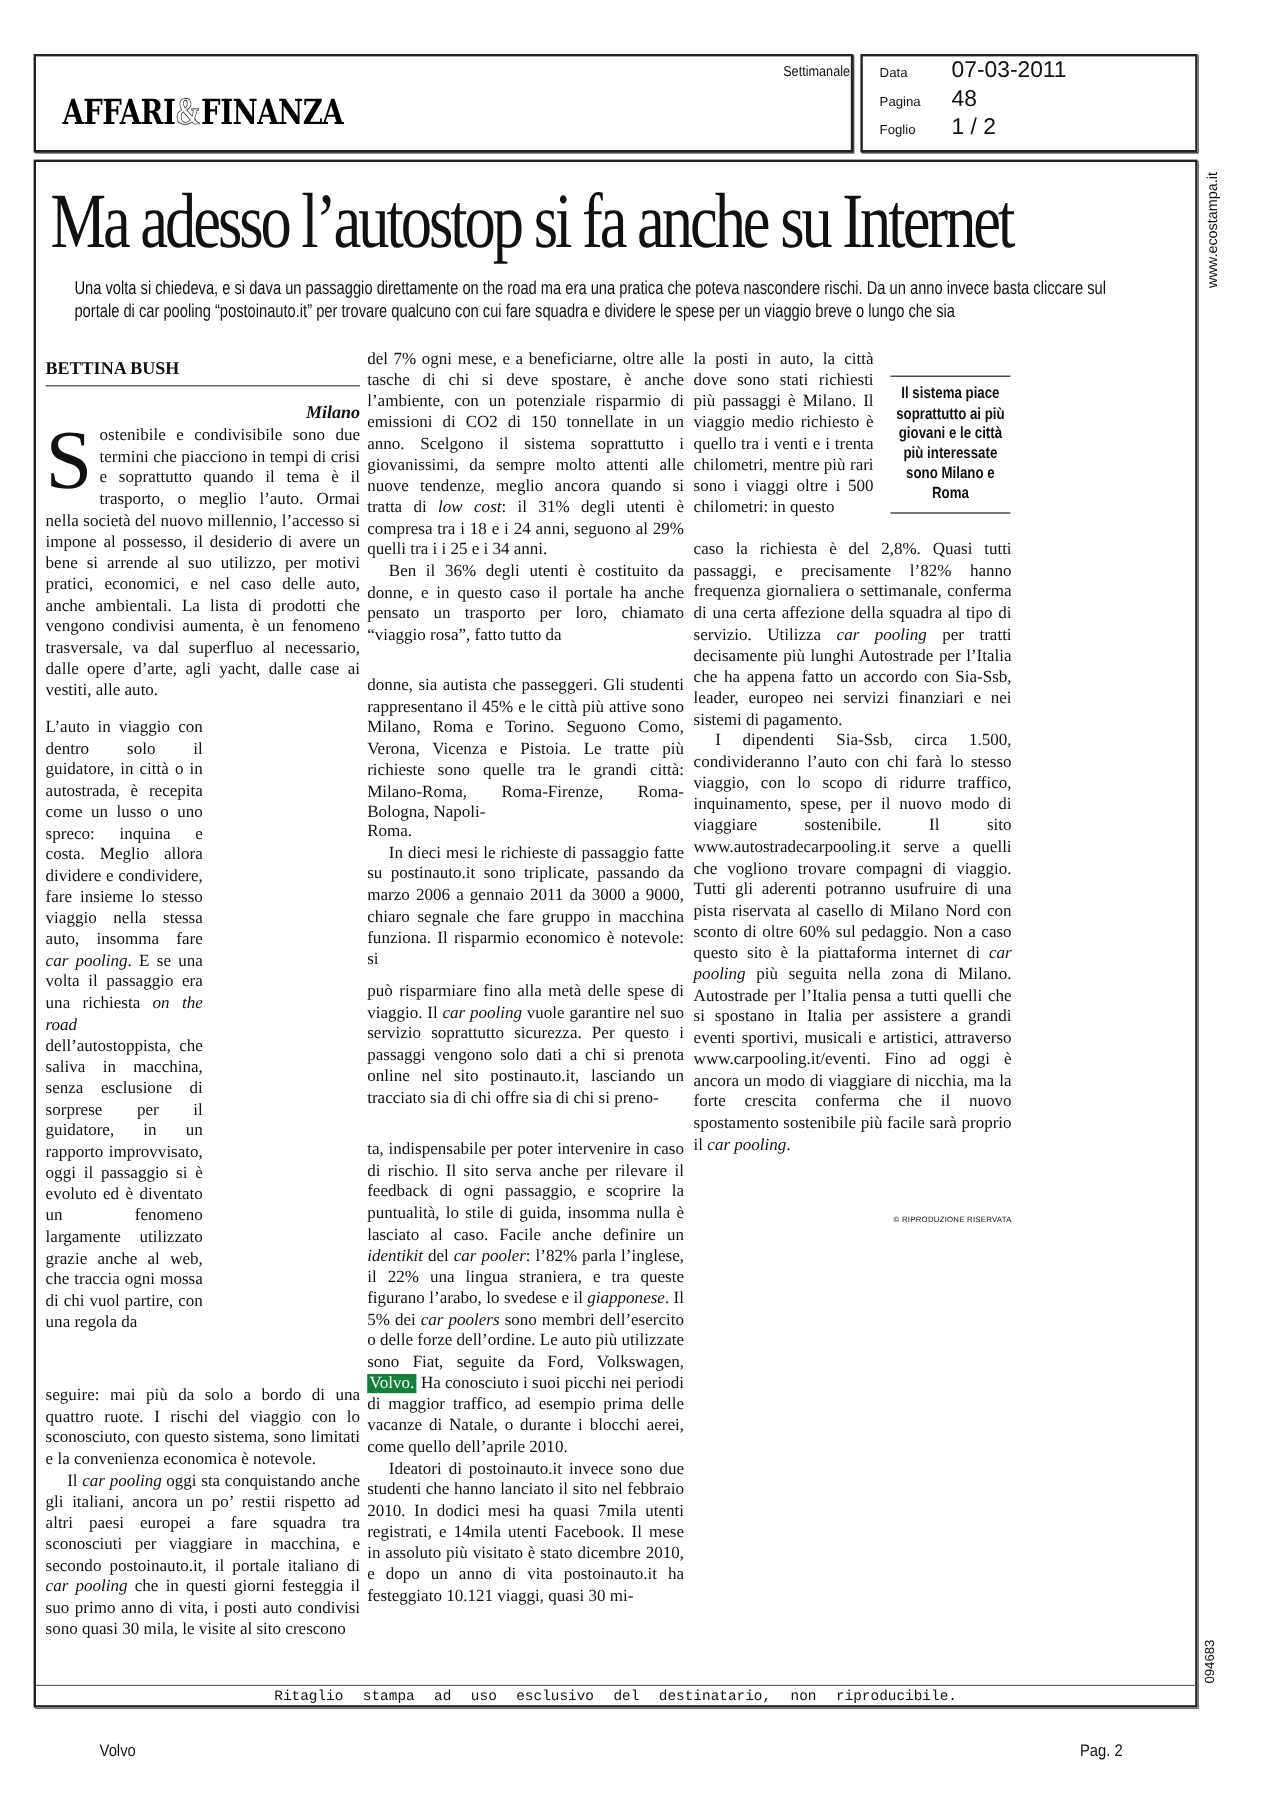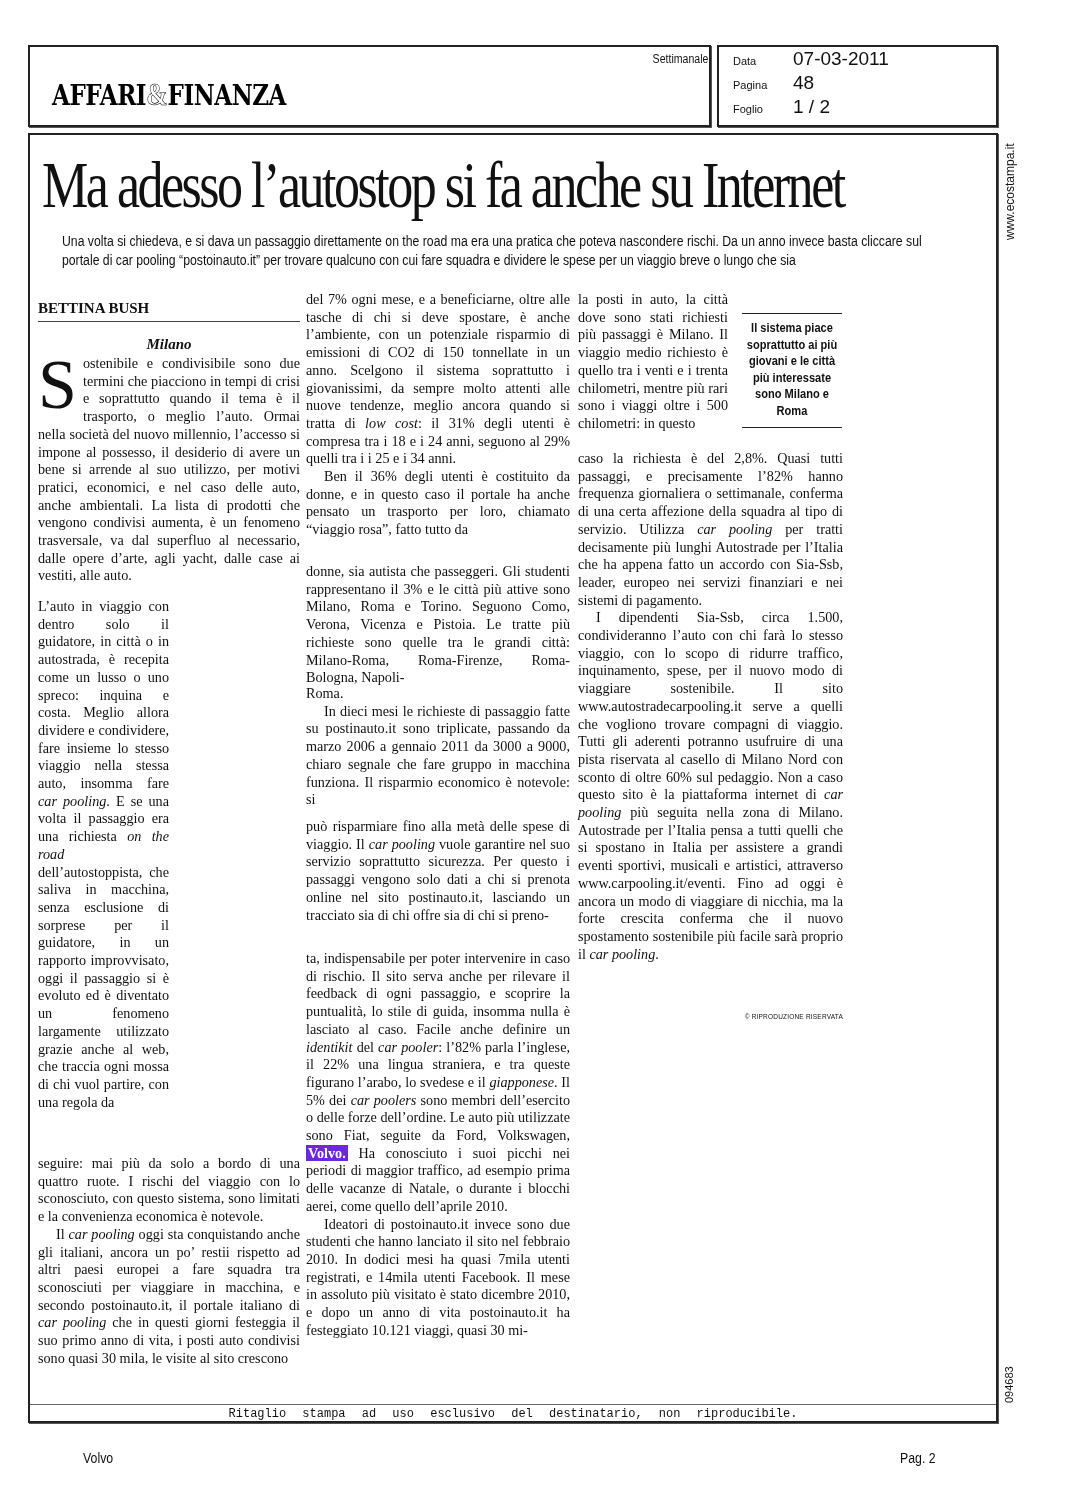--- a/index.html
+++ b/index.html
@@ -23,24 +23,24 @@
 
   .headline { left:42px; top:146px; width:940px; font-family:"Liberation Serif", serif; font-size:62px; letter-spacing:-3px; line-height:74px; transform:scaleX(0.84) scaleY(1.05); transform-origin:left top; white-space:nowrap; }
   .standfirst { left:62px; top:231px; width:1130px; font-family:"Liberation Sans", sans-serif; font-size:15.5px; line-height:19px; transform:scaleX(0.79); transform-origin:left top; }
 
   .col { font-family:"Liberation Serif", serif; font-size:14.2px; line-height:17.7px; text-align:justify; hyphens:manual; }
   .col p { margin:0; }
   .col p.ind { text-indent:18px; }
   .col i { font-style:italic;font-family:Liberation Serif, serif; }
 
   .byline { left:38px; top:300px; width:262px; font-weight:bold; font-size:15px; border-bottom:1px solid #404040; padding-bottom:4px; }
-  .dateline { left:38px; top:336px; width:262px; text-align:center; font-style:italic; font-weight:bold; font-size:15px; }
+  .dateline { left:38px; top:336px; width:262px; text-align:right; font-style:italic; font-weight:bold; font-size:15px; }
   .dropcap { float:left; font-size:70px; line-height:52px; margin:4px 6px 0 0; font-family:"Liberation Serif", serif; }
 
-  .highlight { background:#6d28d9; color:#fff; padding:0 2px;font-weight:bold; }
+  .highlight { background:#15803d; color:#fff; padding:0 2px; }
 
   .pullquote { left:742px; top:313px; width:100px; border-top:1px solid #222; border-bottom:1px solid #222; padding:6px 0 8px; }
   .pullquote-text { font-family:"Liberation Sans", sans-serif; font-weight:bold; font-size:13.5px; line-height:16.5px; text-align:center; transform:scaleX(0.82); transform-origin:center top; width:122px; margin-left:-11px; }
 
   .copyright { left:690px; top:1013px; width:153px; text-align:right; font-family:"Liberation Sans", sans-serif; font-size:6.5px; letter-spacing:0.2px; }
 
   .vert { font-family:"Liberation Sans", sans-serif; font-size:12px; transform:rotate(-90deg); transform-origin:left top; white-space:nowrap; }
 
   .page-footer { font-family:"Liberation Sans", sans-serif; font-size:14px; transform:scaleX(0.88); transform-origin:left top; }
 </style>
@@ -84,21 +84,21 @@
 <div class="abs col" style="left:38px; top:1155px; width:262px;">
   <p><span>seguire: mai più da solo a bordo di una quattro ruote. I rischi del viaggio con lo sconosciuto, con questo sistema, sono limitati e la convenienza economica è notevole.</span></p>
   <p class="ind"><span>Il </span><i>car pooling</i><span> oggi sta conquistando anche gli italiani, ancora un po’ restii rispetto ad altri paesi europei a fare squadra tra sconosciuti per viaggiare in macchina, e secondo postoinauto.it, il portale italiano di </span><i>car pooling</i><span> che in questi giorni festeggia il suo primo anno di vita, i posti auto condivisi sono quasi 30 mila, le visite al sito crescono</span></p>
 </div>
 
 <div class="abs col" style="left:306px; top:291px; width:264px;">
   <p><span>del 7% ogni mese, e a beneficiarne, oltre alle tasche di chi si deve spostare, è anche l’ambiente, con un potenziale risparmio di emissioni di CO2 di 150 tonnellate in un anno. Scelgono il sistema soprattutto i giovanissimi, da sempre molto attenti alle nuove tendenze, meglio ancora quando si tratta di </span><i>low cost</i><span>: il 31% degli utenti è compresa tra i 18 e i 24 anni, seguono al 29% quelli tra i i 25 e i 34 anni.</span></p>
   <p class="ind">Ben il 36% degli utenti è costituito da donne, e in questo caso il portale ha anche pensato un trasporto per loro, chiamato “viaggio rosa”, fatto tutto da</p>
 </div>
 <div class="abs col" style="left:306px; top:563px; width:264px;">
-  <p>donne, sia autista che passeggeri. Gli studenti rappresentano il 3% e le città più attive sono Milano, Roma e Torino. Seguono Como, Verona, Vicenza e Pistoia. Le tratte più richieste sono quelle tra le grandi città: Milano-Roma, Roma-Firenze, Roma-Bologna, Napoli-</p>
+  <p>donne, sia autista che passeggeri. Gli studenti rappresentano il 45% e le città più attive sono Milano, Roma e Torino. Seguono Como, Verona, Vicenza e Pistoia. Le tratte più richieste sono quelle tra le grandi città: Milano-Roma, Roma-Firenze, Roma-Bologna, Napoli-</p>
 </div>
 <div class="abs col" style="left:306px; top:685px; width:264px;">
   <p>Roma.</p>
   <p class="ind">In dieci mesi le richieste di passaggio fatte su postinauto.it sono triplicate, passando da marzo 2006 a gennaio 2011 da 3000 a 9000, chiaro segnale che fare gruppo in macchina funziona. Il risparmio economico è notevole: si</p>
 </div>
 <div class="abs col" style="left:306px; top:818px; width:264px;">
   <p><span>può risparmiare fino alla metà delle spese di viaggio. Il </span><i>car pooling</i><span> vuole garantire nel suo servizio soprattutto sicurezza. Per questo i passaggi vengono solo dati a chi si prenota online nel sito postinauto.it, lasciando un tracciato sia di chi offre sia di chi si preno-</span></p>
 </div>
 <div class="abs col" style="left:306px; top:950px; width:264px;">
   <p><span>ta, indispensabile per poter intervenire in caso di rischio. Il sito serva anche per rilevare il feedback di ogni passaggio, e scoprire la puntualità, lo stile di guida, insomma nulla è lasciato al caso. Facile anche definire un </span><i>identikit</i><span> del </span><i>car pooler</i><span>: l’82% parla l’inglese, il 22% una lingua straniera, e tra queste figurano l’arabo, lo svedese e il </span><i>giapponese</i><span>. Il 5% dei </span><i>car poolers</i><span> sono membri dell’esercito o delle forze dell’ordine. Le auto più utilizzate sono Fiat, seguite da Ford, Volkswagen, </span><span class="highlight">Volvo.</span><span> Ha conosciuto i suoi picchi nei periodi di maggior traffico, ad esempio prima delle vacanze di Natale, o durante i blocchi aerei, come quello dell’aprile 2010.</span></p>

